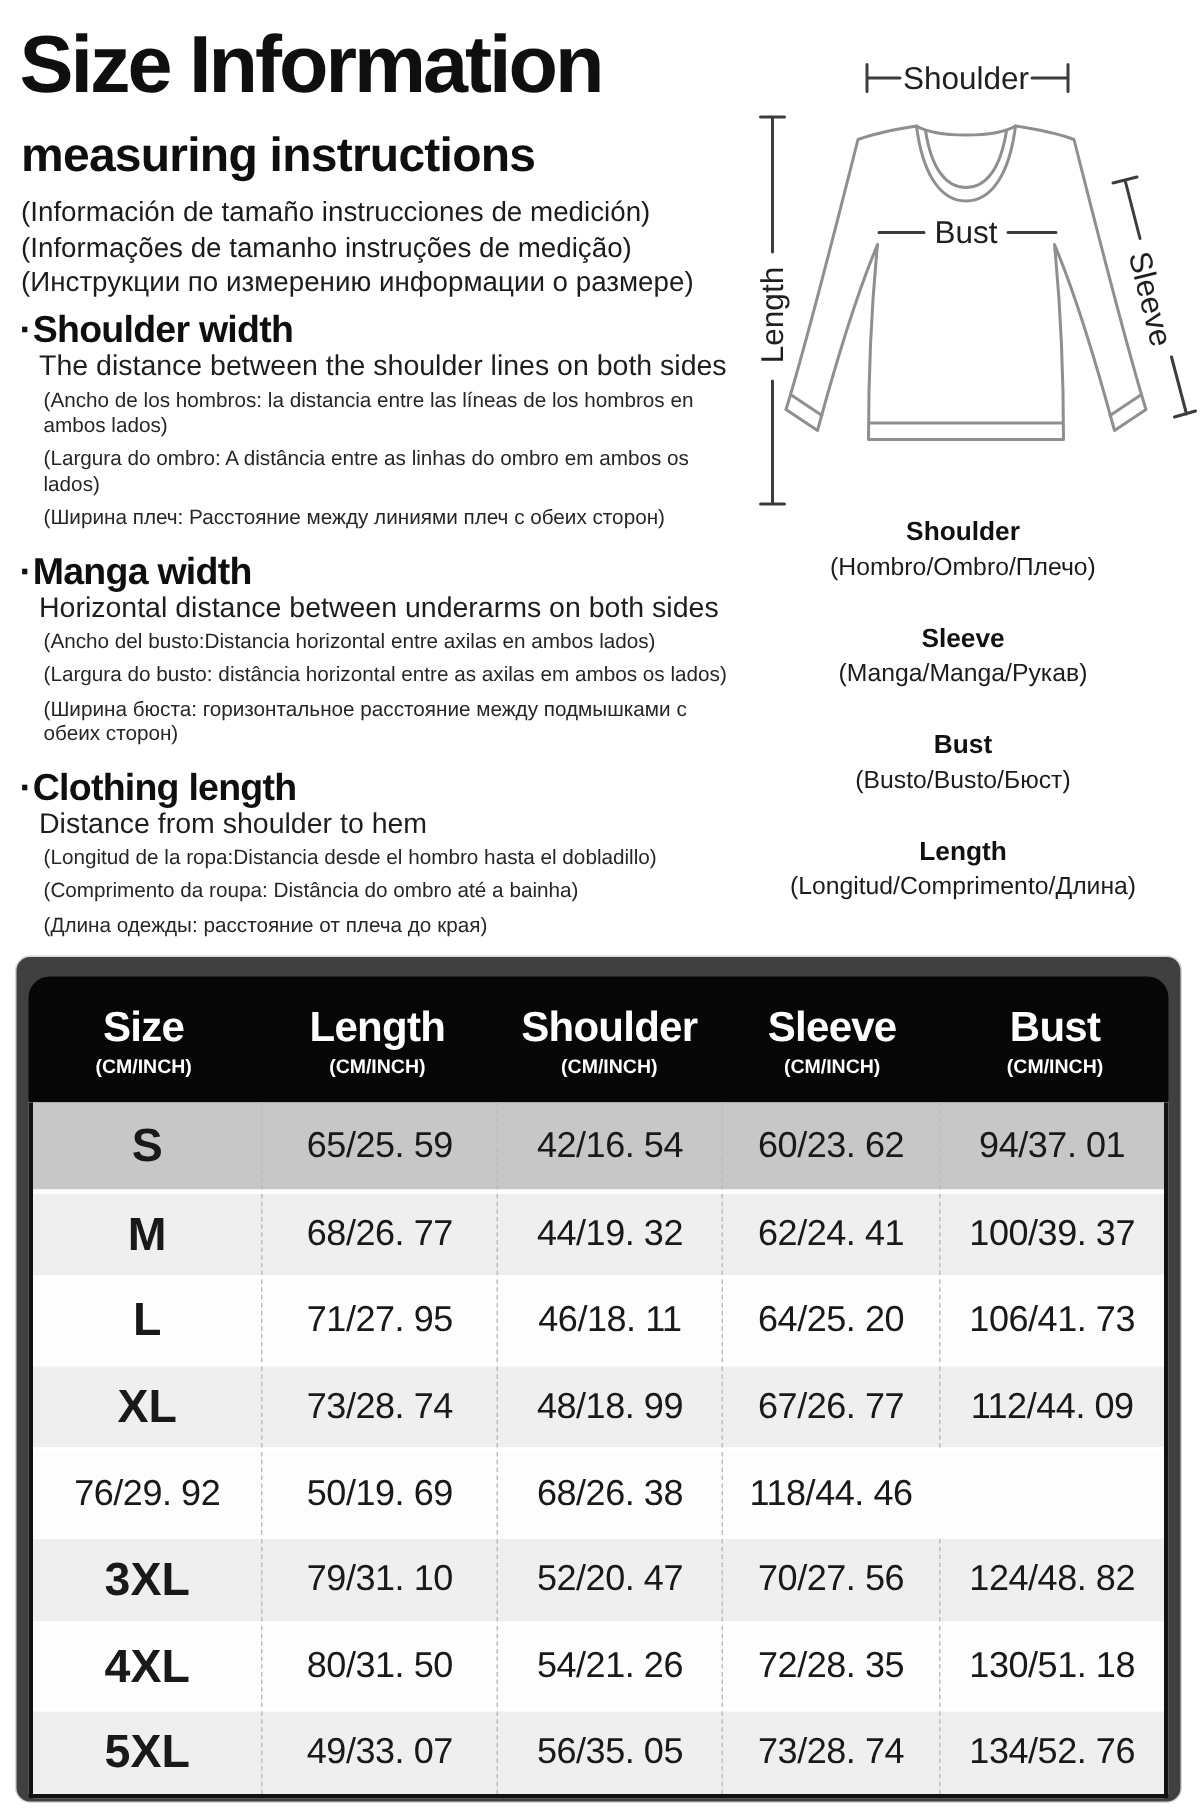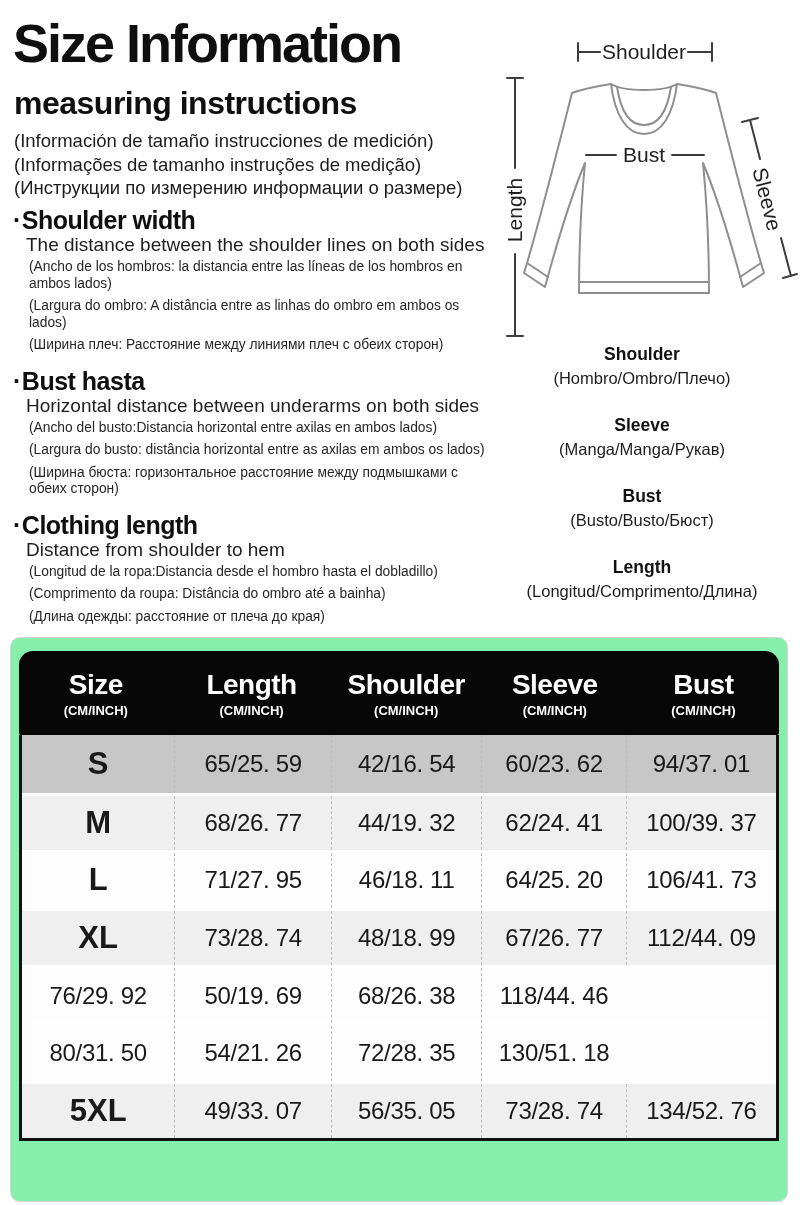--- a/index.html
+++ b/index.html
@@ -24,21 +24,21 @@
   .diagram svg{display:block;width:312px;height:330px;}
   .diagram text{font-family:"Liberation Sans",sans-serif;fill:#1f1f1f;font-size:21px;font-weight:500;}
   
   .legend{position:absolute;left:486px;top:344px;width:312px;text-align:center;}
   .legend-item{margin-bottom:27px;}
   .term{font-size:17.5px;font-weight:700;margin-bottom:4px;color:#111;}
   .lt{font-size:16.5px;color:#1c1c1c;}
   
   .table-card{
     position:absolute;left:10px;top:637px;width:778px;height:565px;
-    border:1px solid #d6d6d6;border-radius:10px;background:#86efac;box-sizing:border-box;
+    border:1px solid #d6d6d6;border-radius:10px;background:#404040;box-sizing:border-box;
   }
   .size-table{margin:13px 8px 0;}
   .t-head{
     display:grid;grid-template-columns:20.2% 20.8% 19.9% 19.2% 19.9%;
     height:84px;background:#070707;color:#fff;border-radius:14px 14px 2px 2px;
   }
   .t-hcell{display:flex;flex-direction:column;align-items:center;justify-content:center;}
   .hl{font-size:28px;font-weight:700;letter-spacing:-0.5px;}
   .hu{font-size:13px;font-weight:700;margin-top:2px;letter-spacing:0;}
   .t-body{border:3px solid #121212;border-top:none;background:#fff;}
@@ -74,21 +74,21 @@
 
     <div class="m-section">
       <h3><span class="bullet">·</span><span>Shoulder width</span></h3>
       <p class="desc">The distance between the shoulder lines on both sides</p>
       <p class="small">(Ancho de los hombros: la distancia entre las líneas de los hombros en ambos lados)</p>
       <p class="small">(Largura do ombro: A distância entre as linhas do ombro em ambos os lados)</p>
       <p class="small">(Ширина плеч: Расстояние между линиями плеч с обеих сторон)</p>
     </div>
 
     <div class="m-section">
-      <h3><span class="bullet">·</span><span>Bust hasta</span></h3>
+      <h3><span class="bullet">·</span><span>Manga width</span></h3>
       <p class="desc">Horizontal distance between underarms on both sides</p>
       <p class="small">(Ancho del busto:Distancia horizontal entre axilas en ambos lados)</p>
       <p class="small">(Largura do busto: distância horizontal entre as axilas em ambos os lados)</p>
       <p class="small">(Ширина бюста: горизонтальное расстояние между подмышками с обеих сторон)</p>
     </div>
 
     <div class="m-section">
       <h3><span class="bullet">·</span><span>Clothing length</span></h3>
       <p class="desc">Distance from shoulder to hem</p>
       <p class="small">(Longitud de la ropa:Distancia desde el hombro hasta el dobladillo)</p>
@@ -214,22 +214,30 @@
             <div class="t-cell">112/44. 09</div>
           </div>
 
           <div class="t-row shade-white">
             <div class="t-cell">76/29. 92</div>
             <div class="t-cell">50/19. 69</div>
             <div class="t-cell">68/26. 38</div>
             <div class="t-cell">118/44. 46</div>
           </div>
 
+          <div class="t-row shade-light">
+            <div class="t-cell size-cell">3XL</div>
+            <div class="t-cell">79/31. 10</div>
+            <div class="t-cell">52/20. 47</div>
+            <div class="t-cell">70/27. 56</div>
+            <div class="t-cell">124/48. 82</div>
+          </div>
 
           <div class="t-row shade-white">
+            <div class="t-cell size-cell">4XL</div>
             <div class="t-cell">80/31. 50</div>
             <div class="t-cell">54/21. 26</div>
             <div class="t-cell">72/28. 35</div>
             <div class="t-cell">130/51. 18</div>
           </div>
 
           <div class="t-row shade-light">
             <div class="t-cell size-cell">5XL</div>
             <div class="t-cell">49/33. 07</div>
             <div class="t-cell">56/35. 05</div>

